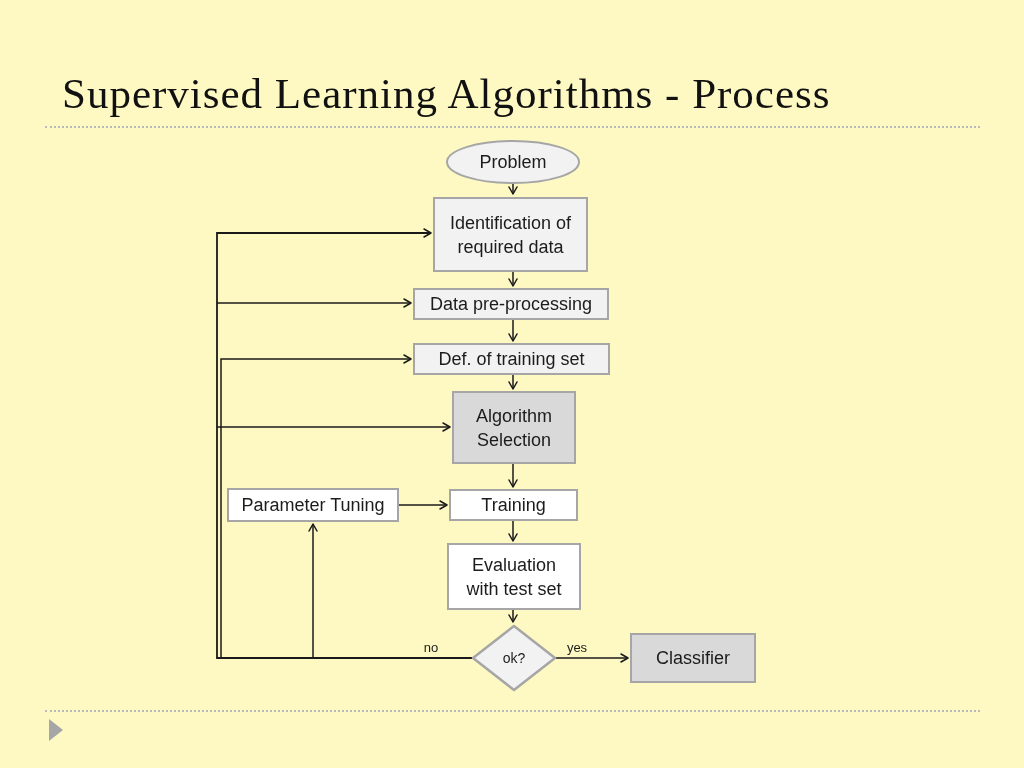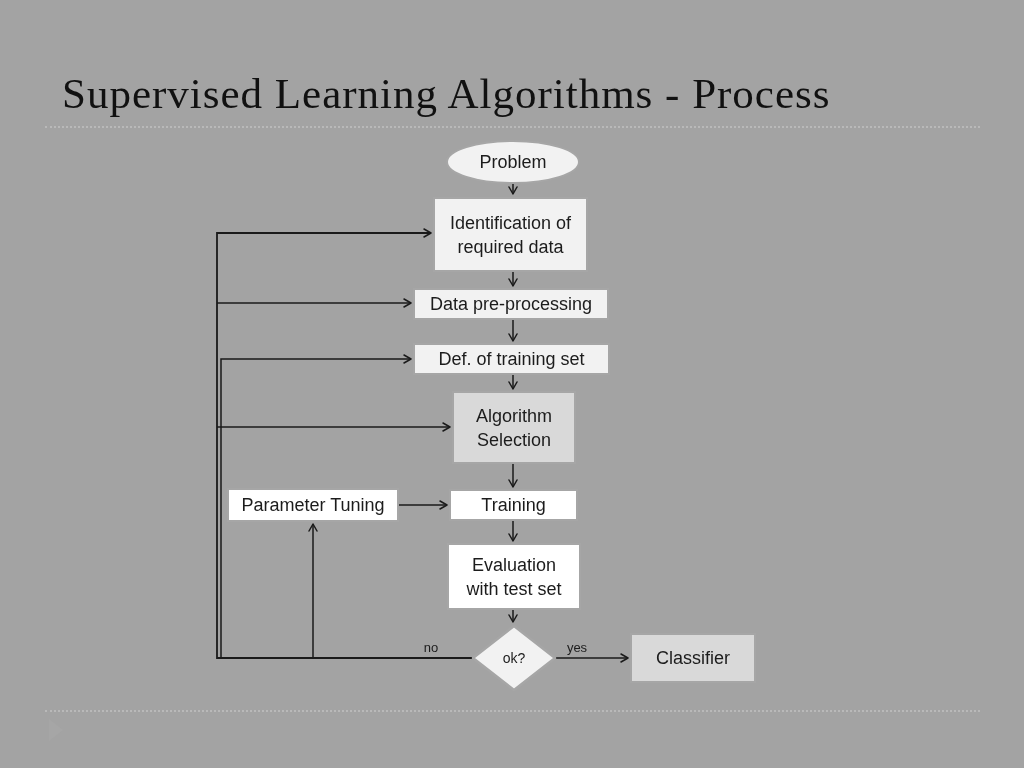--- a/index.html
+++ b/index.html
@@ -1,19 +1,19 @@
 <!DOCTYPE html>
 <html><head>
 <meta charset="utf-8">
 <style>
   html,body{margin:0;padding:0;background:#fff;}
   .slide{
     position:relative;
     width:1024px;height:768px;
-    background:#a3a3a3;
+    background:#fef9c3;
     overflow:hidden;
     font-family:"Liberation Sans",sans-serif;
   }
   .title{
     position:absolute;
     left:62px;top:70px;
     font-family:"Liberation Serif","DejaVu Serif",serif;
     font-size:43px;
     letter-spacing:1px;
     color:#111;

